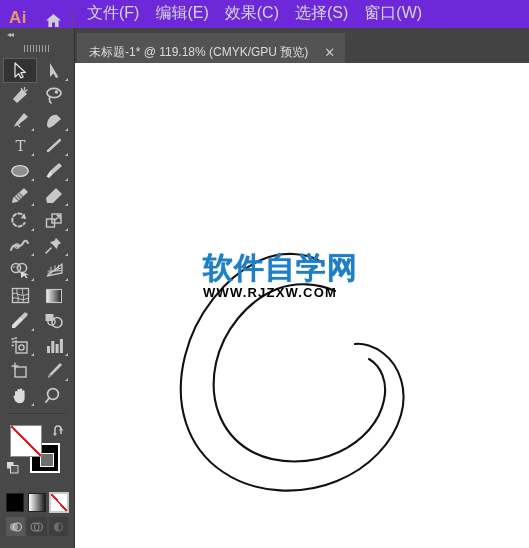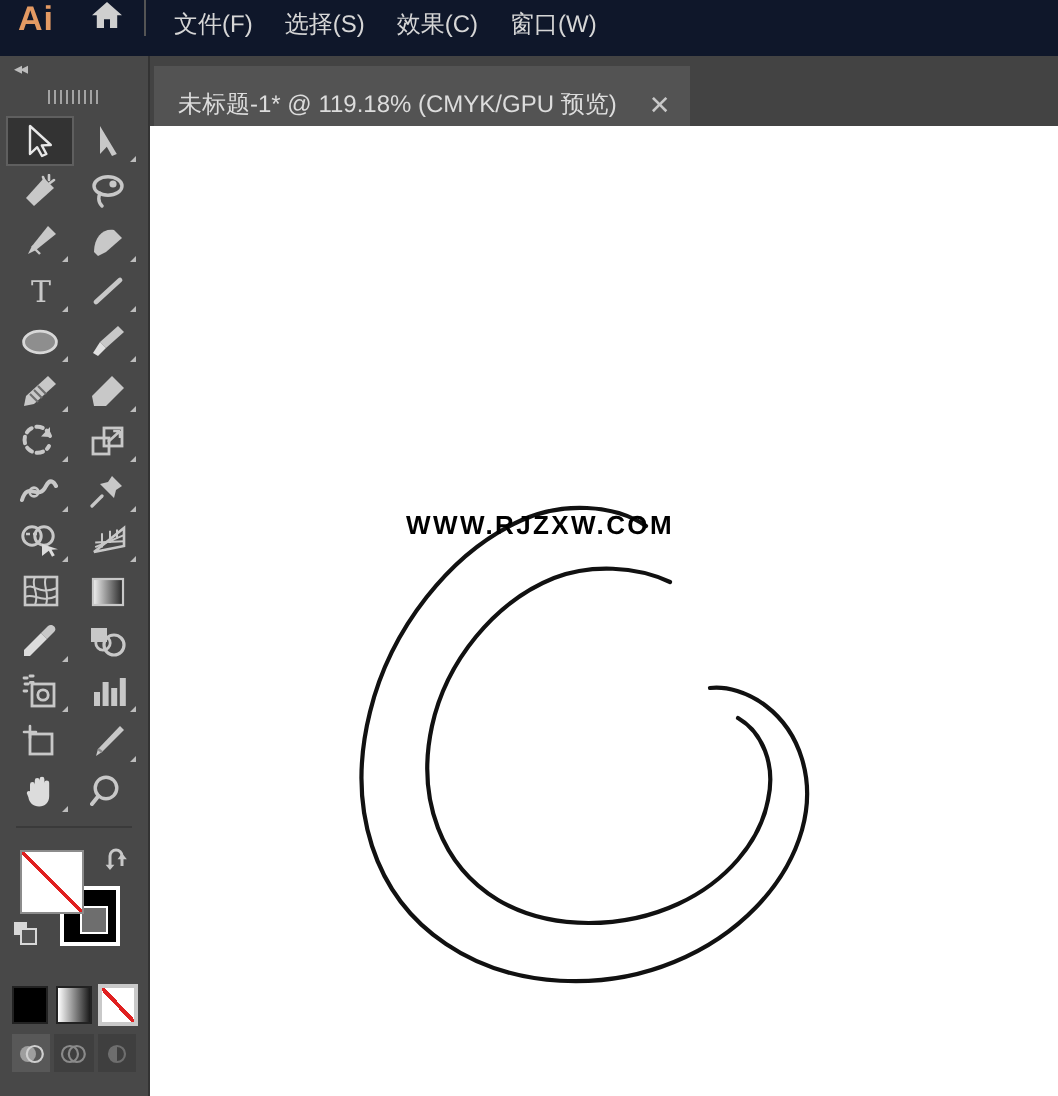--- a/index.html
+++ b/index.html
@@ -7,37 +7,37 @@
     width: 529px; height: 548px;
     overflow: hidden;
     font-family: "Liberation Sans", "DejaVu Sans", sans-serif;
     background: #ffffff;
   }
   #app { position: relative; width: 529px; height: 548px; }
 
   
   .menubar {
     position: absolute; left: 0; top: 0; width: 529px; height: 28px;
-    background: #0f172a;
-    display: flex; align-items: flex-start;
+    background: #6d28d9;
+    display: flex; align-items: flex-end;
   }
   .ai-logo {
     width: 36px; text-align: center;
     color: #e49a63; font-size: 17px; font-weight: bold;
     letter-spacing: .5px;
   }
   .home-btn {
     width: 34px; display: flex; align-items: center; justify-content: center;
   }
   .menu-sep {
     width: 1px; height: 18px; background: #545454; margin: 0 6px 0 2px;
   }
   .menu-items { display: flex; align-items: center; }
   .menu-item {
-    color: #d6d6d6; font-size: 12px;
+    color: #d6d6d6; font-size: 16px;
     padding: 4px 8px; white-space: nowrap; cursor: default;
   }
 
   
   .tabbar {
     position: absolute; left: 75px; top: 28px; width: 454px; height: 35px;
     background: #434343;
   }
   .doc-tab {
     position: absolute; left: 2px; top: 5px; height: 38px;
@@ -176,22 +176,23 @@
   <div class="menubar">
     <div class="ai-logo">Ai</div>
     <div class="home-btn">
       <svg width="17" height="15" viewBox="0 0 17 15">
         <path d="M8.5 1 L16 7.6 L13.6 7.6 L13.6 14 L10 14 L10 9.6 L7 9.6 L7 14 L3.4 14 L3.4 7.6 L1 7.6 Z" fill="#cfcfcf"></path>
       </svg>
     </div>
     <div class="menu-sep"></div>
     <div class="menu-items">
       <div class="menu-item">文件(F)</div>
+      <div class="menu-item">编辑(E)</div>
+      <div class="menu-item">效果(C)</div>
       <div class="menu-item">选择(S)</div>
-      <div class="menu-item">效果(C)</div>
       <div class="menu-item">窗口(W)</div>
     </div>
   </div>
 
   <div class="tabbar">
     <div class="doc-tab">
       <span class="doc-tab-title">未标题-1* @ 119.18% (CMYK/GPU 预览)</span>
       <span class="doc-tab-close">✕</span>
     </div>
   </div>
@@ -211,20 +212,21 @@
       <path d="M 260 228
                C 243 220, 220 219, 202 226
                C 172 238, 148 268, 141 300
                C 133 337, 146 370, 174 387
                C 201 403, 238 401, 264 389
                C 288 378, 305 358, 309 337
                C 313 319, 306 303, 294 296" fill="none" stroke="#111111" stroke-width="2.1" stroke-linecap="round" stroke-linejoin="round"></path>
     </svg>
 
     <div class="watermark">
+      <div class="wm-cn">软件自学网</div>
       <div class="wm-en">WWW.RJZXW.COM</div>
     </div>
   </div>
 
   <div class="toolbar">
 
     <div class="tb-header">
       <span class="tb-collapse">◂◂</span>
     </div>
     <div class="tb-grip">

